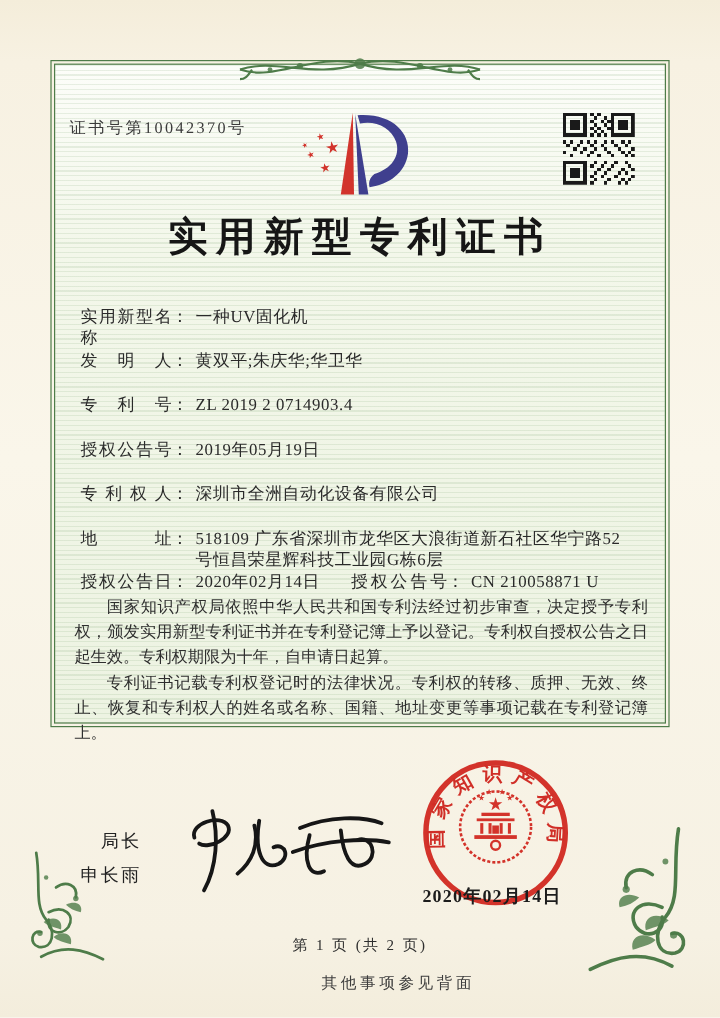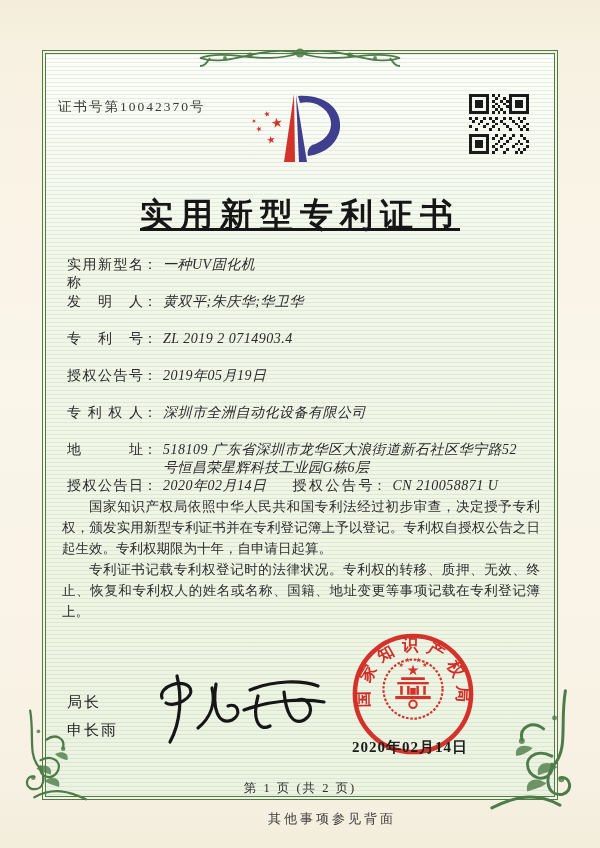--- a/index.html
+++ b/index.html
@@ -5,51 +5,51 @@
   html,body{margin:0;padding:0;}
   body{
     width:600px;height:848px;
     font-family:"Liberation Serif","DejaVu Serif",serif;
     background:linear-gradient(180deg,#f4edda 0%,#f7f1e2 6%,#faf6ea 45%,#f6f1e3 92%,#f3eddc 100%);
     position:relative;overflow:hidden;
   }
   .page{position:absolute;inset:0;}
   
   .frame{
-    position:absolute;left:42px;top:50px;width:516px;height:750px;
+    position:absolute;left:42px;top:50px;width:516px;height:556px;
     border:1px solid #4e7c49;padding:2px;box-sizing:border-box;
   }
   .frame-inner{
     position:relative;width:100%;height:100%;
     border:1px solid #4e7c49;box-sizing:border-box;
     background-image:
       repeating-linear-gradient(180deg, rgba(122,163,112,.16) 0 1px, rgba(122,163,112,0) 1px 4px),
       linear-gradient(180deg,#fcfdf9 0%,#f3f7ea 28%,#edf3e2 100%);
   }
   
   .cert-no{position:absolute;left:12px;top:44px;font-size:13.5px;letter-spacing:2px;color:#3b3b3b;}
   .logo{position:absolute;left:202px;top:38px;width:95px;height:72px;}
   .qr{position:absolute;left:423px;top:40px;width:60px;height:60px;}
   .title{
-    position:absolute;left:0;top:139px;width:100%;text-align:center;
-    font-size:33px;letter-spacing:7px;color:#161616;font-weight:600;text-decoration:underline;
+    position:absolute;left:0;top:121px;width:100%;text-align:center;
+    font-size:33px;letter-spacing:7px;color:#161616;font-weight:600;
   }
   
   .field-row{position:absolute;left:21px;width:478px;font-size:14px;line-height:18px;color:#2a2a2a;}
   .lb{display:inline-block;width:76px;text-align:justify;text-align-last:justify;vertical-align:top;}
   .cl{display:inline-block;vertical-align:top;margin-right:6px;}
-  .val{letter-spacing:.5px;font-style:italic;}
+  .val{letter-spacing:.5px;}
   .val-addr{display:inline-block;width:366px;vertical-align:top;}
   .lb2{width:80px;margin-left:26px;}
   .f0{top:202px}.f1{top:239px}.f2{top:276px}.f3{top:313px}.f4{top:350px}.f5{top:387px}.fg{top:423px}
   
   .body-text{position:absolute;left:16px;top:443px;width:478px;font-size:13.5px;line-height:21px;color:#2e2e2e;text-align:justify;font-family:Liberation Mono, monospace;}
   .body-text p{margin:0;text-indent:2em;}
   
-  .signer{position:absolute;left:21px;top:634px;font-size:15px;line-height:28px;letter-spacing:2px;color:#222;}
+  .signer{position:absolute;left:21px;top:634px;font-size:15px;line-height:28px;letter-spacing:2px;color:#222;text-align:right;}
   .signature{position:absolute;left:100px;top:612px;width:180px;height:84px;}
   .seal{position:absolute;left:303px;top:576px;width:128px;height:128px;opacity:.93;}
   .seal-date{position:absolute;left:306px;top:684px;width:130px;font-size:15px;font-weight:700;letter-spacing:1px;color:#1c1c1c;z-index:3;}
   
   .page-num{position:absolute;left:0;top:726px;width:100%;text-align:center;font-size:12.5px;letter-spacing:2px;color:#2e2e2e;}
   .back-note{position:absolute;left:0;top:810px;width:100%;text-align:center;font-size:13px;letter-spacing:3px;color:#3d3d3d;margin-left:32px;}
   
   .orn{position:absolute;pointer-events:none;}
   .orn-top{left:196px;top:40px;width:208px;height:30px;}
   .orn-bl{left:24px;top:708px;width:66px;height:94px;}

